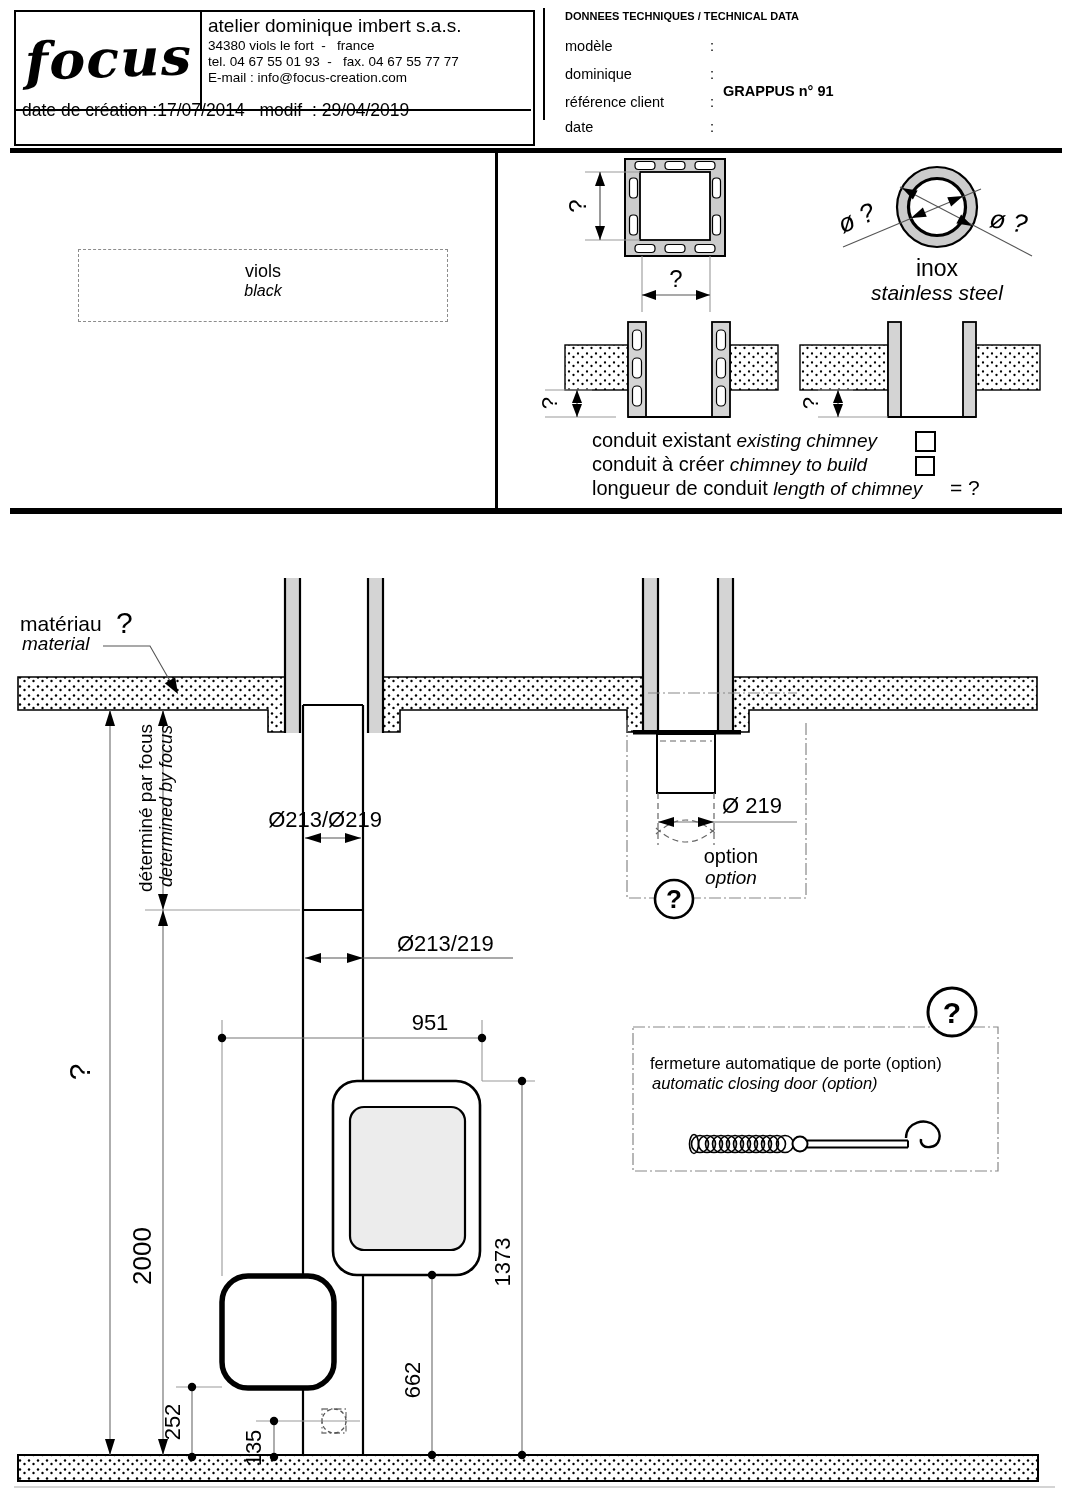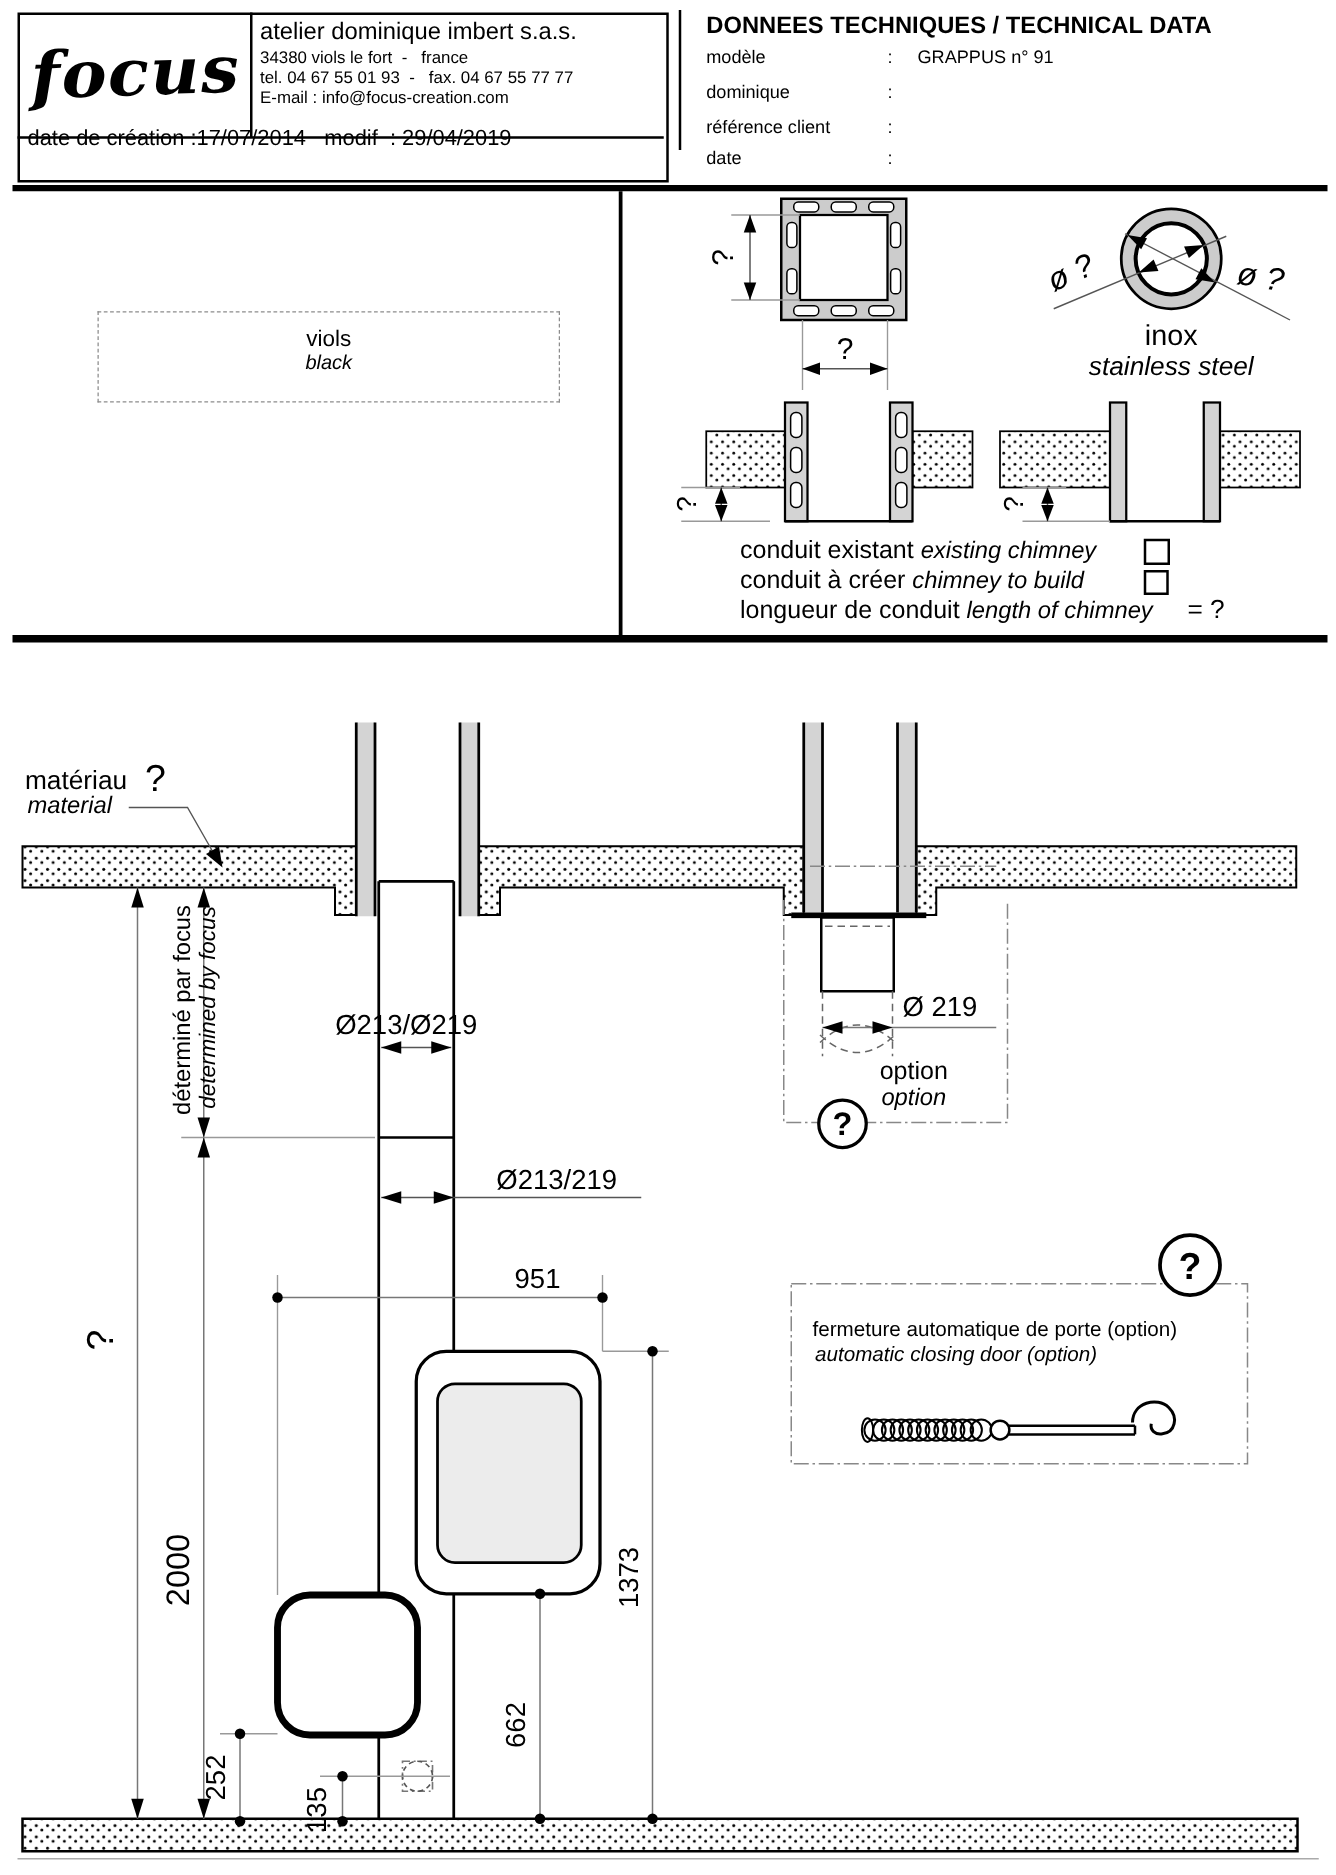--- a/index.html
+++ b/index.html
@@ -11,24 +11,24 @@
   #hdr-box{left:14px;top:10px;width:517px;height:132px;border:2.5px solid #000;}
   #hdr-vdiv{left:200px;top:10px;width:2px;height:100px;background:#000;}
   #hdr-hdiv{left:14px;top:109px;width:517px;height:2px;background:#000;}
   #logo{left:28px;top:28px;font-family:"DejaVu Serif",serif;font-style:italic;font-weight:bold;
         font-size:52px;transform:rotate(-2deg) scaleX(1.04);letter-spacing:1px;}
   .co{left:208px;font-size:13.5px;}
   #co-name{top:15px;font-size:19px;}
   #co-addr{top:38px;} #co-tel{top:54px;} #co-mail{top:70px;}
   #date-line{left:22px;top:100px;font-size:17.5px;}
   #td-vline{left:543px;top:8px;width:1.5px;height:112px;background:#000;}
-  #td-title{left:565px;top:10px;font-size:19px;font-weight:bold;}
+  #td-title{left:565px;top:10px;font-size:11px;font-weight:bold;}
   .td-row{left:565px;width:480px;height:18px;font-size:14.5px;}
   .td-row .sep{position:absolute;left:145px;}
-  .td-row .val{position:absolute;left:169px;font-weight:normal;}
+  .td-row .val{position:absolute;left:158px;font-weight:bold;margin-top:45px;}
   
   #rule-top{left:10px;top:148px;width:1052px;height:5px;background:#000;}
   #mid-vdiv{left:495px;top:153px;width:2.5px;height:355px;background:#000;}
   #rule-mid{left:10px;top:508px;width:1052px;height:6px;background:#000;}
   
   #noir-box{left:78px;top:249px;width:368px;height:71px;border:1.5px dashed #8c8c8c;text-align:center;}
   #noir-fr{margin-top:11px;font-size:18px;}
   #noir-en{font-style:italic;font-size:16px;}
   
   .cond{font-size:20px;white-space:pre;}

